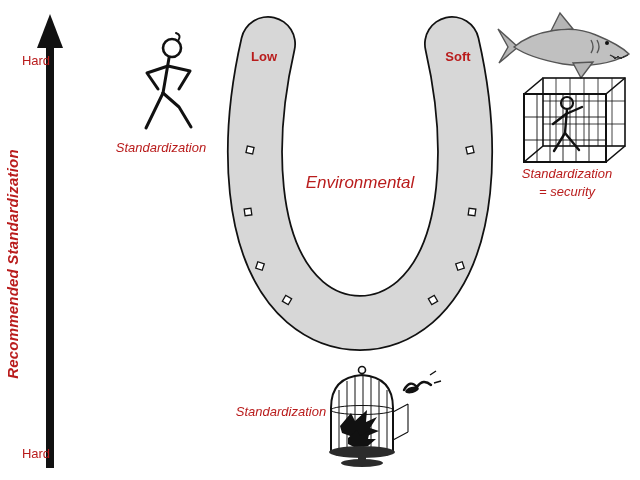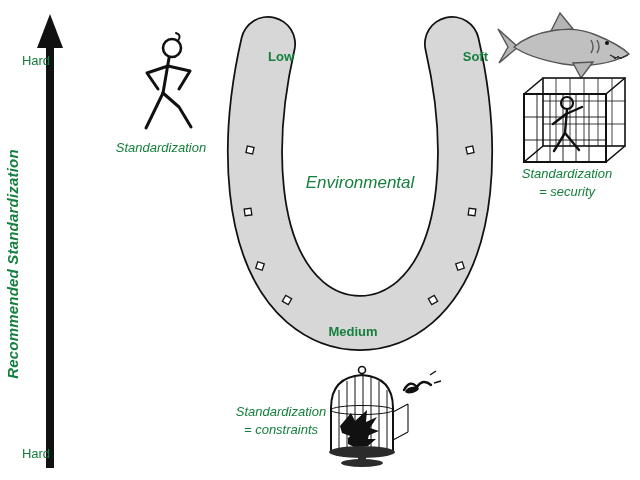--- a/index.html
+++ b/index.html
@@ -1,23 +1,23 @@
 <!DOCTYPE html>
 <html><head>
 <meta charset="utf-8">
 <style>
   html,body{margin:0;padding:0;background:#fff;}
   #stage{
     position:relative;width:640px;height:480px;background:#fff;overflow:hidden;
-    font-family:"Liberation Sans", sans-serif;color:#15803d;
+    font-family:"Liberation Sans", sans-serif;color:#b91c1c;
   }
   #diagram-svg{position:absolute;left:0;top:0;}
   .txt{position:absolute;text-align:center;line-height:17px;font-size:13px;}
   .bold{font-weight:bold;}
-  .tip-label{font-weight:bold;font-size:13px;width:60px;top:48px;height:18px;line-height:18px;text-align:right;}
+  .tip-label{font-weight:bold;font-size:13px;width:60px;top:48px;height:18px;line-height:18px;}
   .center-title{
     left:255px;top:170px;width:210px;font-size:17px;font-weight:normal;font-style:italic;line-height:25px;
   }
   .axis-end{width:44px;left:14px;height:16px;line-height:16px;}
   .axis-title{
     position:absolute;left:-137px;top:253px;width:300px;height:22px;line-height:22px;
     transform:rotate(-90deg);transform-origin:center;
     font-weight:bold;font-style:italic;font-size:15px;text-align:center;letter-spacing:.2px;
   }
   .anno{width:160px;line-height:18px;font-size:13px;font-style:italic;}
@@ -132,31 +132,29 @@
       </g>
     </g>
   </svg>
 
   <div class="txt axis-end" style="top:53px">Hard</div>
   <div class="txt axis-end" style="top:446px">Hard</div>
   <div class="axis-title">Recommended Standardization</div>
 
   <div class="txt tip-label" style="left:234px">Low</div>
   <div class="txt tip-label" style="left:428px">Soft</div>
-  <div class="txt bold" style="left:313px;top:323px;width:80px;font-size:13px">Medium</div>
 
   <div class="center-title txt">
     <div>Environmental</div>
   </div>
 
   <div class="txt anno" style="left:81px;top:139px">
     <div>Standardization</div>
   </div>
   <div class="txt anno" style="left:487px;top:165px">
     <div>Standardization</div>
     <div>= security</div>
   </div>
   <div class="txt anno" style="left:201px;top:403px">
     <div>Standardization</div>
-    <div>= constraints</div>
   </div>
 
 </div>
 
 </body></html>

